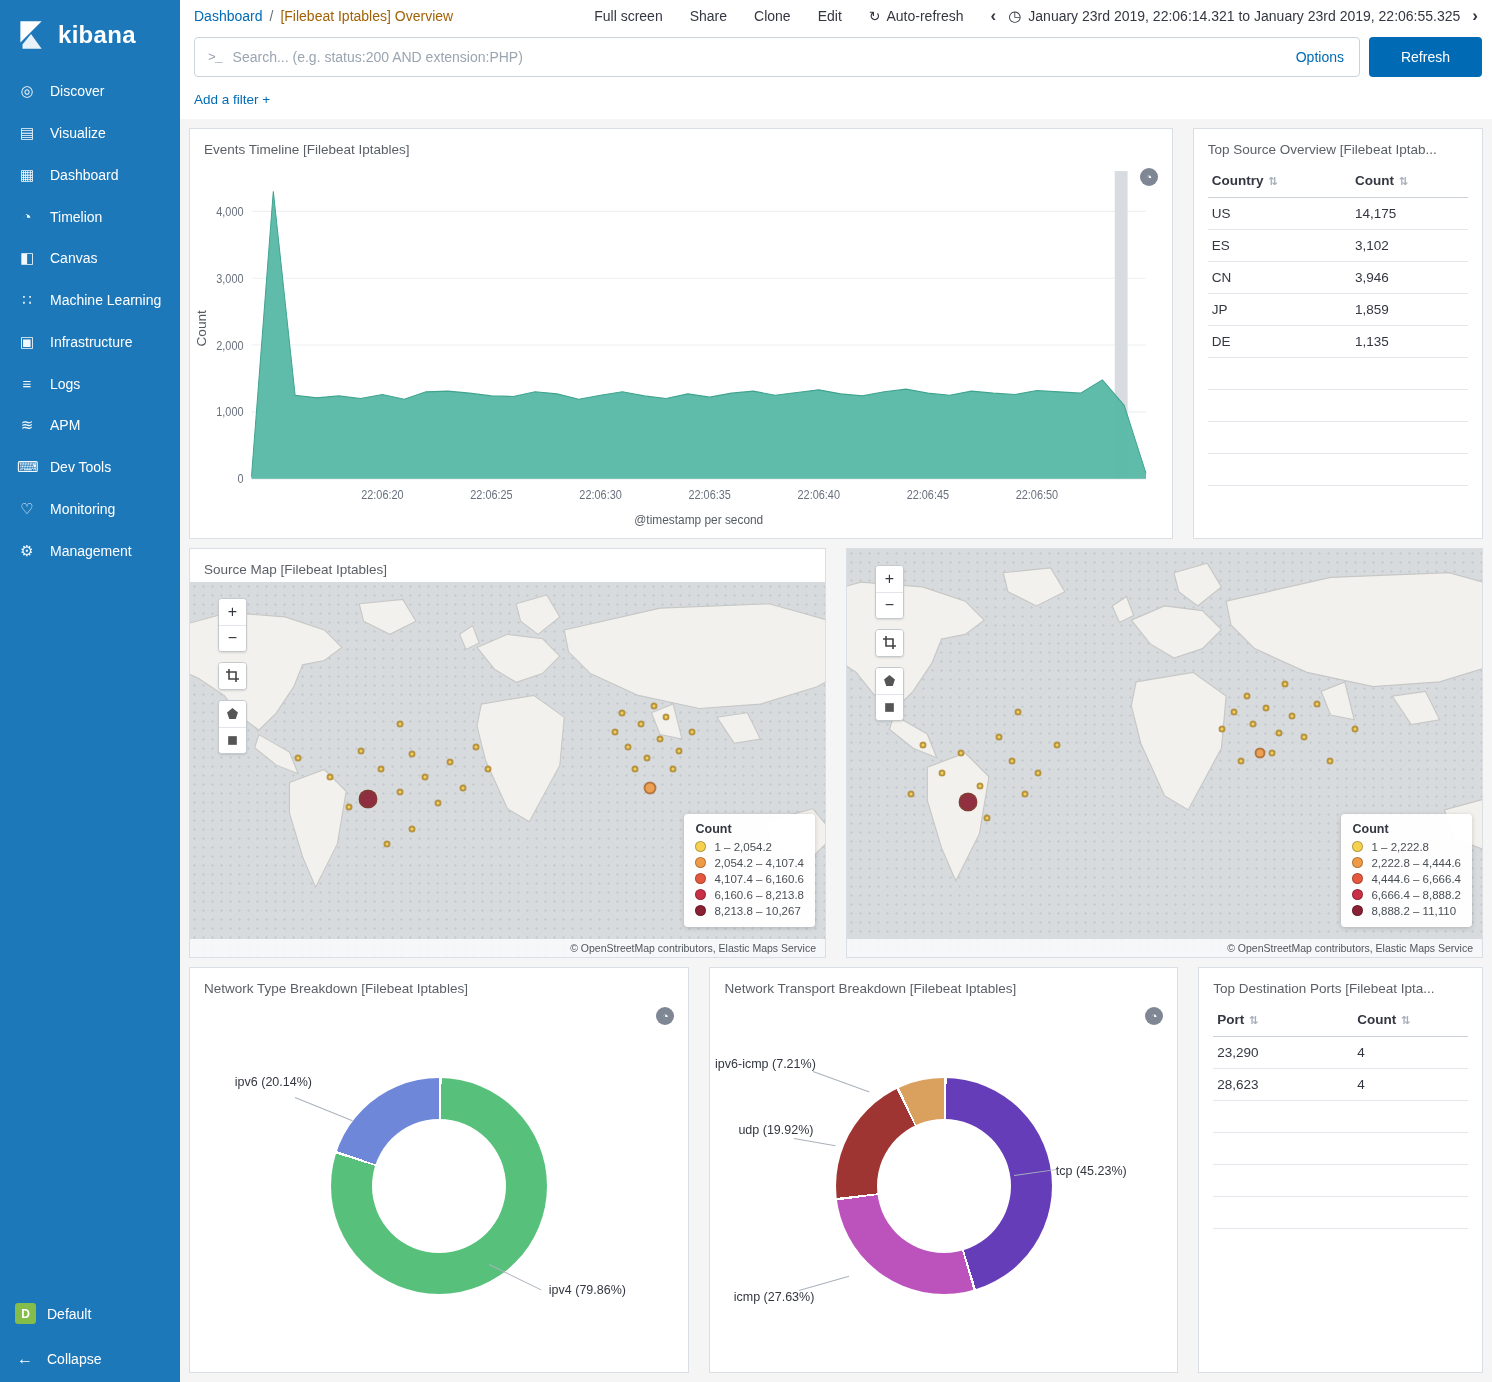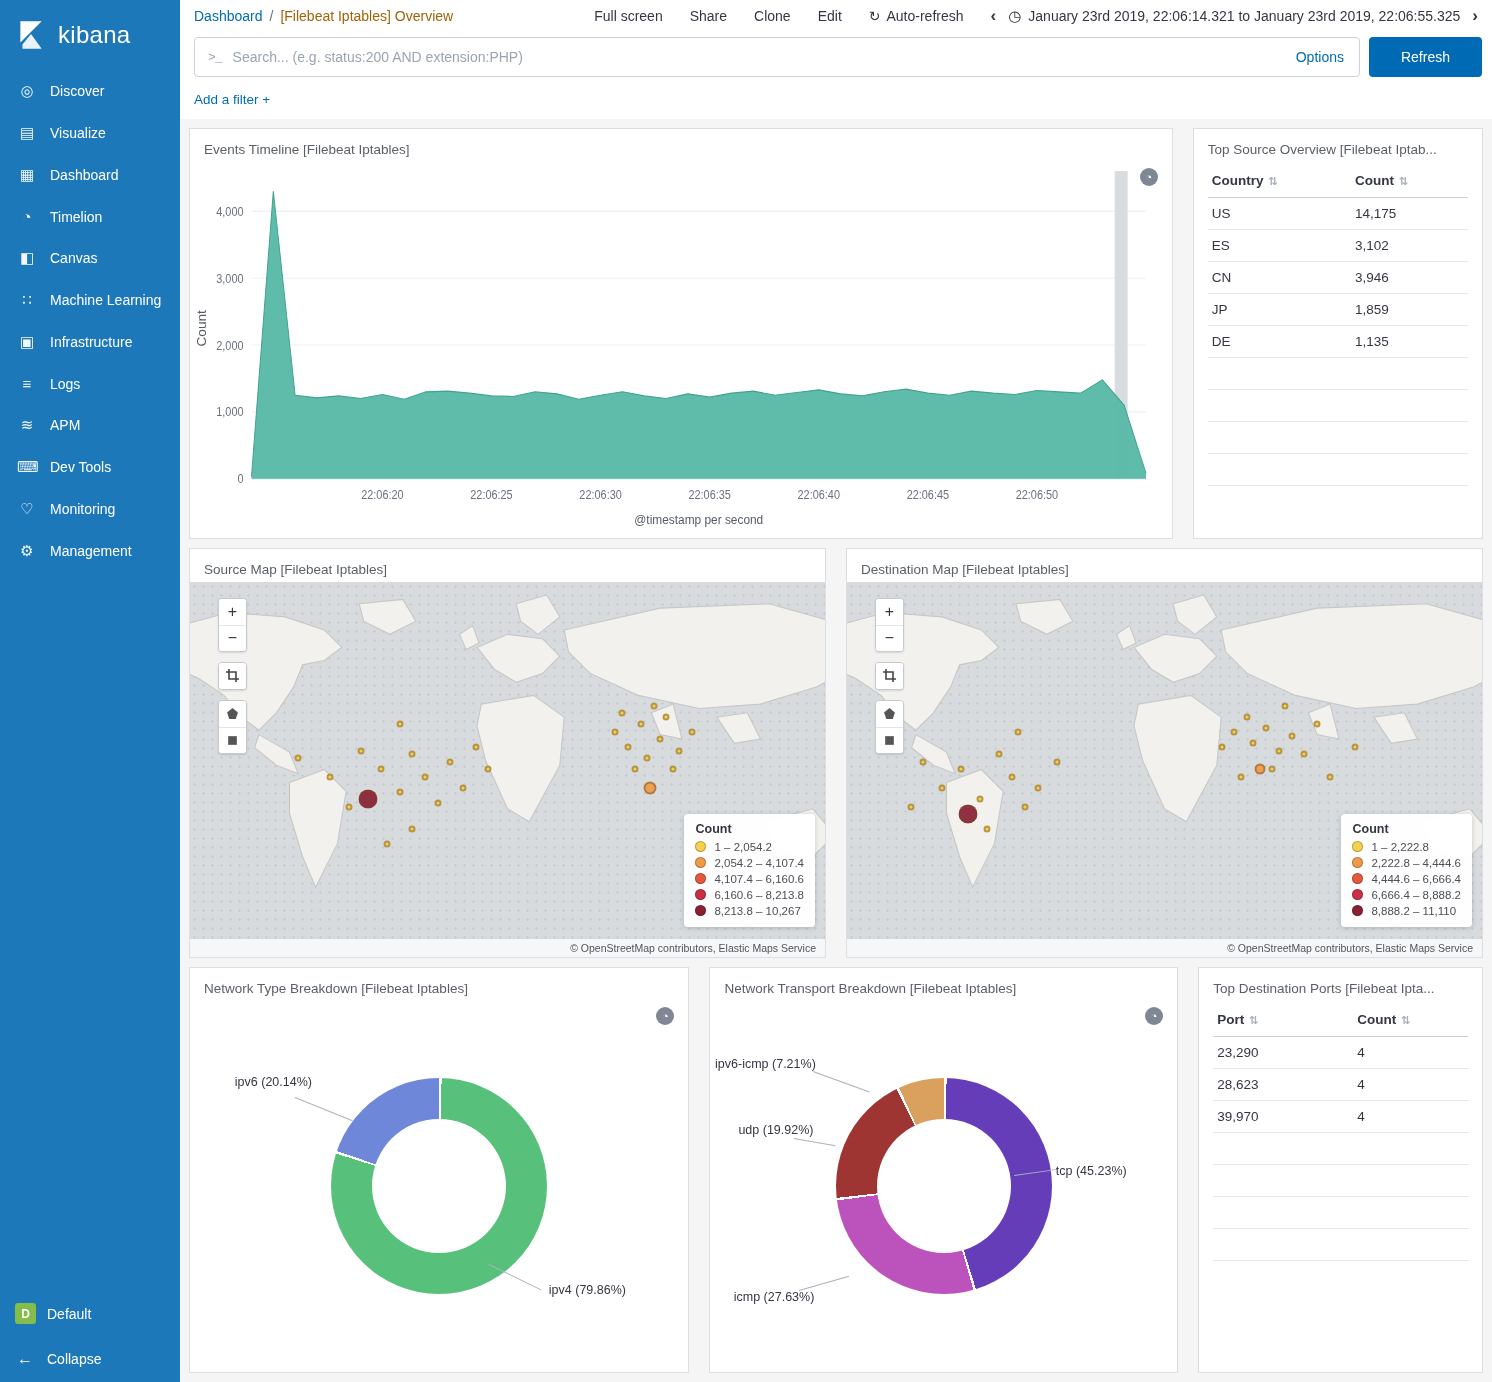--- a/index.html
+++ b/index.html
@@ -4,21 +4,21 @@
 <style>
   *{margin:0;padding:0;box-sizing:border-box}
   html,body{width:1492px;height:1382px;overflow:hidden}
   body{font-family:"Liberation Sans","DejaVu Sans",sans-serif;background:#f5f5f5;color:#343741;font-size:14px}
   .app{display:flex;width:100%;height:100%}
 
   
   .sidebar{width:180px;background:#1d78ba;color:#fff;display:flex;flex-direction:column;flex-shrink:0}
   .logo-row{display:flex;align-items:center;gap:10px;padding:18px 14px 16px}
   .logo-mark{width:34px;height:34px;flex-shrink:0}
-  .logo-text{font-size:24px;font-weight:400;letter-spacing:.3px}
+  .logo-text{font-size:24px;font-weight:700;letter-spacing:.3px}
   .nav{display:flex;flex-direction:column;margin-top:2px}
   .nav-item{display:flex;align-items:center;gap:13px;padding:12px 17px;cursor:pointer;font-size:14px}
   .nav-icon{width:20px;text-align:center;font-size:15px;opacity:.95}
   .sidebar-spacer{flex:1}
   .default-row{display:flex;align-items:center;gap:11px;padding:12px 15px;cursor:pointer}
   .default-badge{width:21px;height:21px;border-radius:3px;background:#84bd49;color:#fff;font-size:12px;font-weight:700;display:flex;align-items:center;justify-content:center}
   .collapse-row{display:flex;align-items:center;gap:14px;padding:14px 17px;cursor:pointer;font-size:14px}
   .collapse-icon{font-size:16px}
 
   
@@ -394,21 +394,20 @@
                       <span>8,213.8 – 10,267</span>
                     </div>
                   </div>
               </div>
               <div class="map-attrib">© OpenStreetMap contributors, Elastic Maps Service</div>
             </div>
           </div>
         </div>
 
         <div class="panel">
-          <div class="panel-title">Destination Map [Filebeat Iptables]</div>
           <div class="panel-body">
             <div class="map">
               <div class="map-ocean"></div>
               <svg class="map-svg" viewBox="8 0 344 172" preserveAspectRatio="xMidYMid slice">
                   <g class="world-g">
                     <g fill="#f2f1ee" stroke="#c7c8c6" stroke-width="0.5">
                       <path d="M14,28 L30,20 L52,14 L78,16 L96,22 L104,30 L96,36 L86,38 L82,48 L74,60 L66,68 L58,62 L50,52 L38,44 L24,38 Z"></path>
                       <path d="M2,26 L14,22 L16,30 L6,32 Z"></path>
                       <path d="M112,10 L132,8 L138,18 L126,24 L114,18 Z"></path>
                       <path d="M66,70 L80,78 L84,88 L74,84 L64,76 Z"></path>
@@ -552,24 +551,20 @@
                 <tbody>
                   <tr>
                     <td>23,290</td>
                     <td>4</td>
                   </tr>
                   <tr>
                     <td>28,623</td>
                     <td>4</td>
                   </tr>
                   <tr>
-                    <td>39,970</td>
-                    <td>4</td>
-                  </tr>
-                  <tr>
                     <td>&nbsp;</td>
                     <td>&nbsp;</td>
                   </tr>
                   <tr>
                     <td>&nbsp;</td>
                     <td>&nbsp;</td>
                   </tr>
                   <tr>
                     <td>&nbsp;</td>
                     <td>&nbsp;</td>

